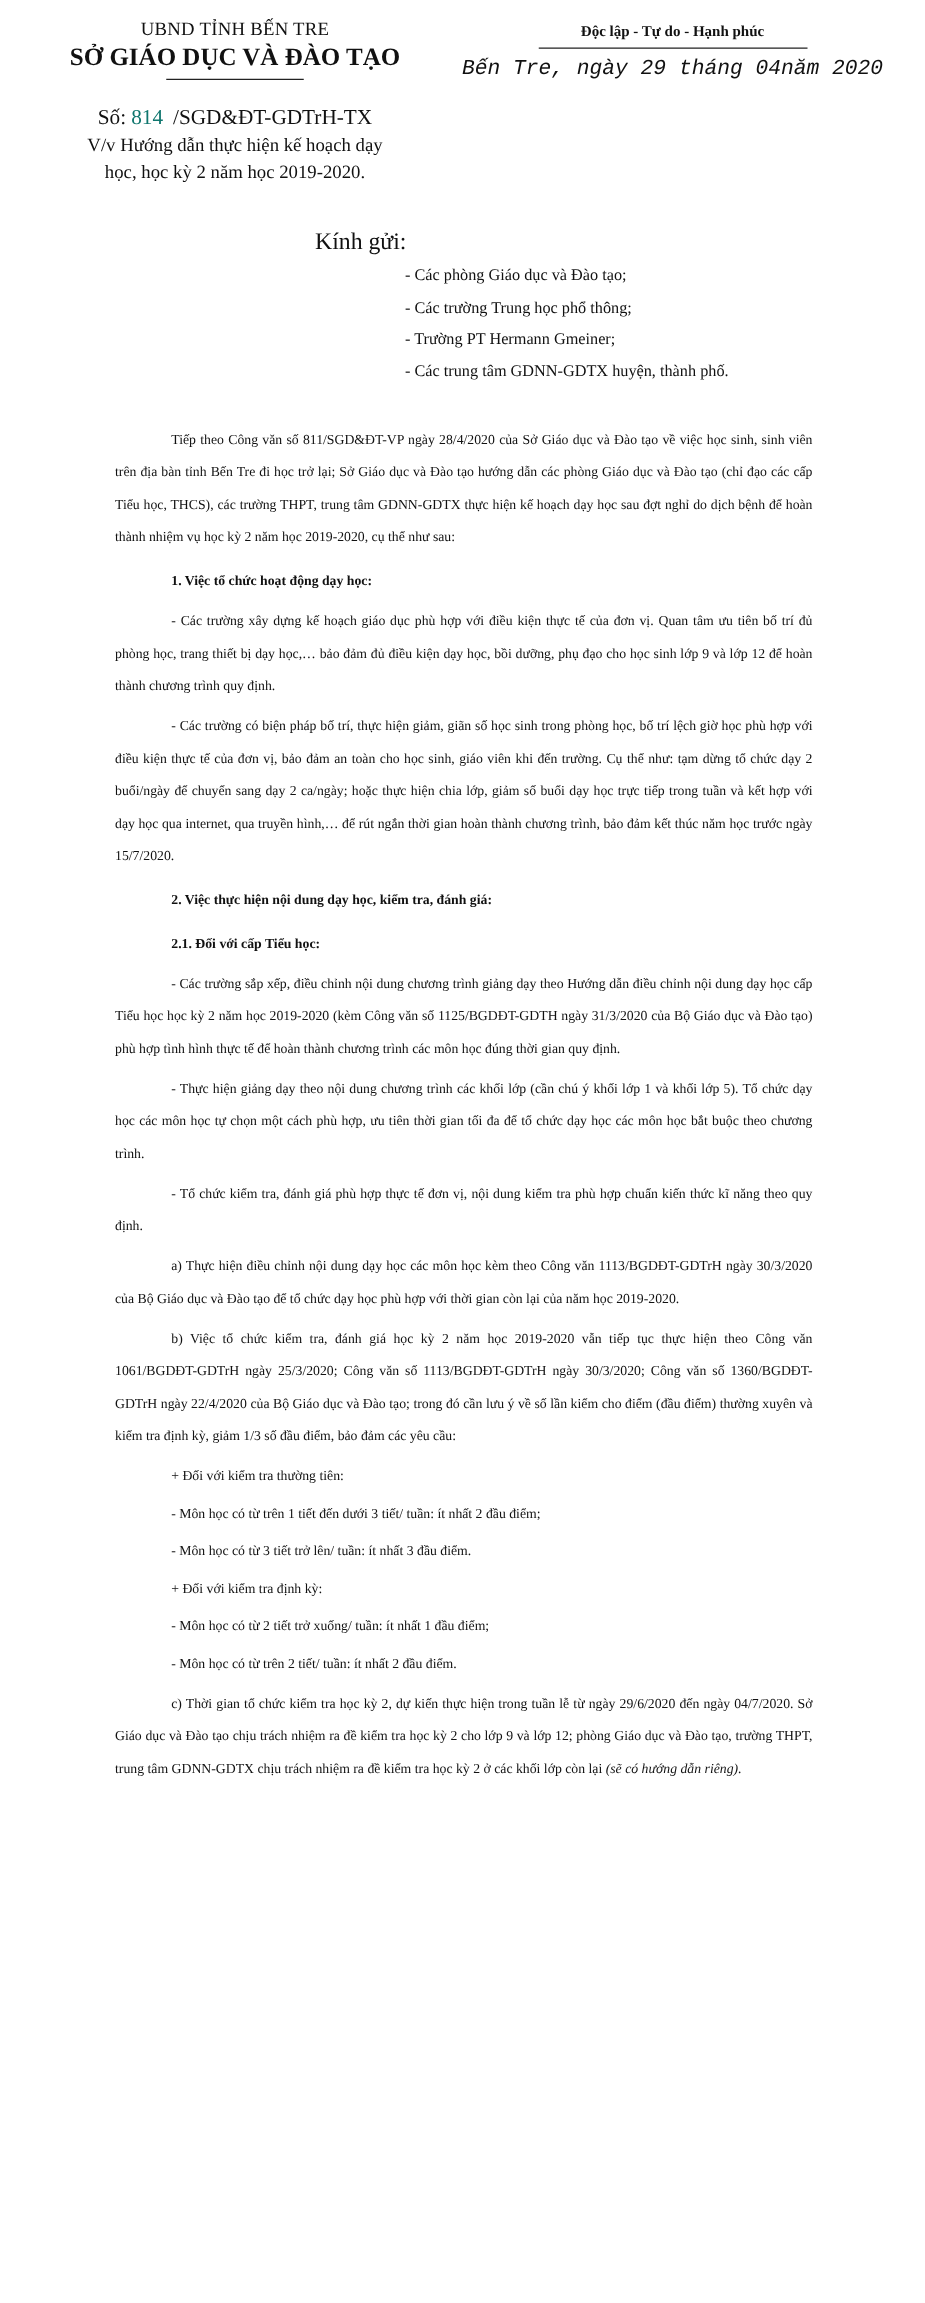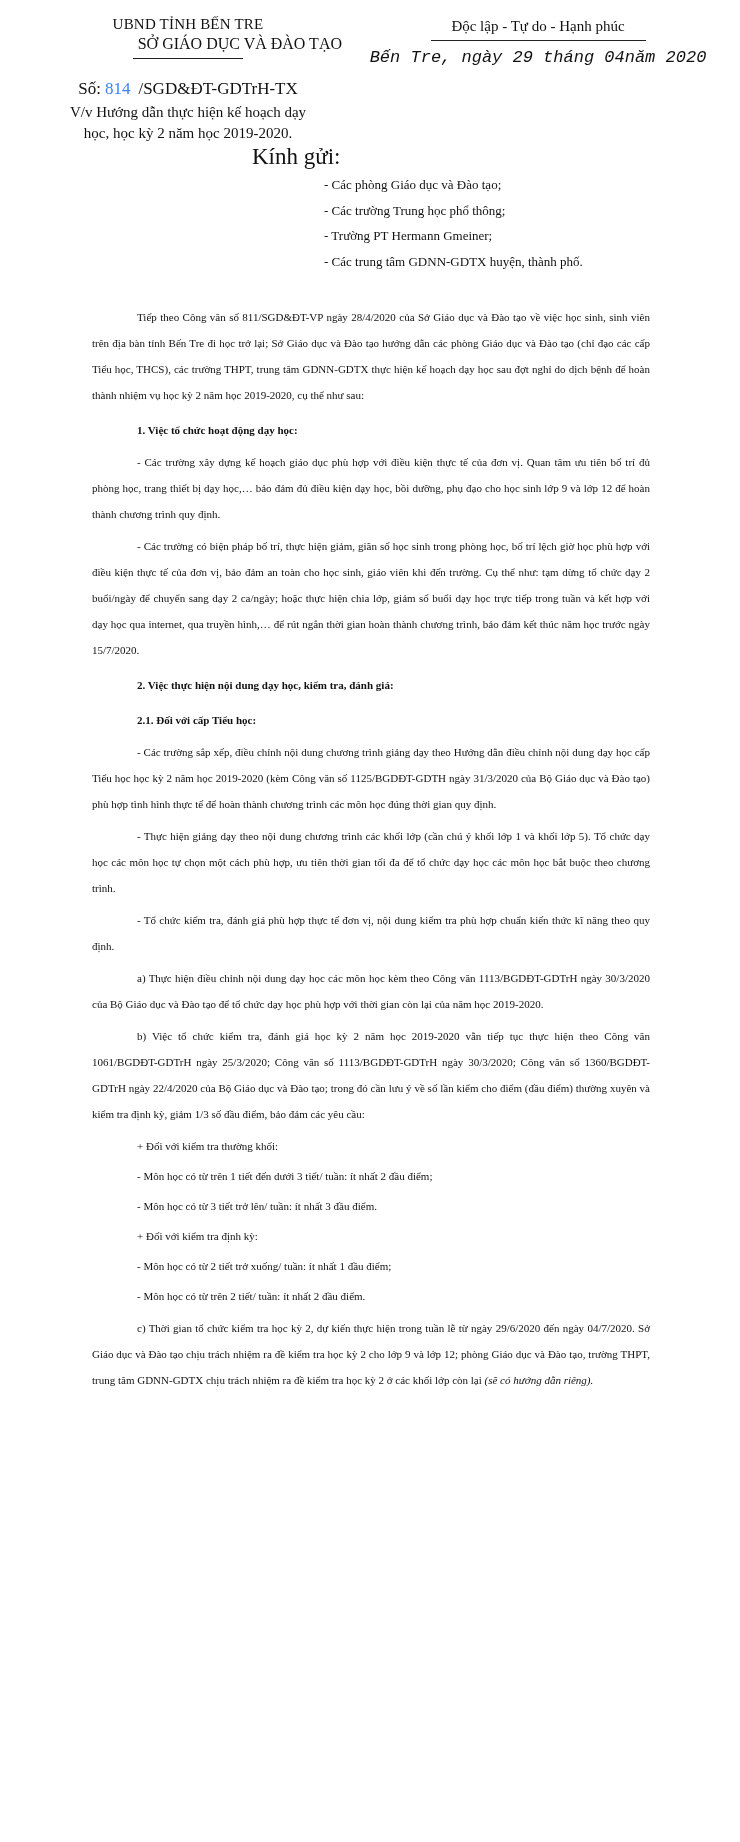--- a/index.html
+++ b/index.html
@@ -13,32 +13,32 @@
     font-family: "Liberation Serif", "DejaVu Serif", serif;
     color: #111111;
     font-size: 16.5px;
     padding: 16px 90px 30px 92px;
   }
   
   .doc-header { display: flex; width: 700px; margin-left: -58px; }
   .hdr-left  { width: 44%; text-align: center; }
   .hdr-right { width: 56%; text-align: center; }
   .hdr-line1 { font-size: 15px; letter-spacing: 0.2px; }
-  .hdr-line2 { font-size: 16px; font-weight: normal; margin-top: 2px; text-align: right; }
+  .hdr-line2 { font-size: 20px; font-weight: bold; margin-top: 2px; }
   .nat-line1 { font-size: 15.5px; font-weight: bold; }
-  .nat-line2 { font-size: 15px; font-weight: normal; margin-top: 2px; }
+  .nat-line2 { font-size: 12px; font-weight: bold; margin-top: 2px; }
   .rule-l { width: 110px; border-bottom: 1.6px solid #222; margin: 5px auto 0 auto; }
   .rule-r { width: 215px; border-bottom: 1.6px solid #222; margin: 5px auto 0 auto; }
   .so-line { margin-top: 20px; font-size: 17px; white-space: nowrap; }
-  .so-num { color: #3b82f6; padding: 0 8px 0 4px; }
+  .so-num { color: #0f766e; padding: 0 8px 0 4px; }
   .vv { font-size: 15px; line-height: 21px; }
   .vv-first { margin-top: 3px; text-align: center; }
   .date-line { margin-top: 7px; font-style: italic; font-size: 17px; font-family: Liberation Mono, monospace; }
   
-  .kinh-gui { margin-left: 160px; font-size: 23px; }
+  .kinh-gui { margin-top: 34px; margin-left: 160px; font-size: 19px; }
   .recipients { margin-left: 232px; margin-top: 2px; }
   .recipients div { font-size: 13px; line-height: 25.5px; }
   
   .body-block { margin-top: 30px; }
   .body-block p {
     font-size: 11px;
     line-height: 26px;
     text-align: justify;
     text-indent: 45px;
     margin: 6px 0;
@@ -81,21 +81,21 @@
     <p class="heading">1. Việc tổ chức hoạt động dạy học:</p>
     <p>- Các trường xây dựng kế hoạch giáo dục phù hợp với điều kiện thực tế của đơn vị. Quan tâm ưu tiên bố trí đủ phòng học, trang thiết bị dạy học,… bảo đảm đủ điều kiện dạy học, bồi dưỡng, phụ đạo cho học sinh lớp 9 và lớp 12 để hoàn thành chương trình quy định.</p>
     <p>- Các trường có biện pháp bố trí, thực hiện giảm, giãn số học sinh trong phòng học, bố trí lệch giờ học phù hợp với điều kiện thực tế của đơn vị, bảo đảm an toàn cho học sinh, giáo viên khi đến trường. Cụ thể như: tạm dừng tổ chức dạy 2 buổi/ngày để chuyển sang dạy 2 ca/ngày; hoặc thực hiện chia lớp, giảm số buổi dạy học trực tiếp trong tuần và kết hợp với dạy học qua internet, qua truyền hình,… để rút ngắn thời gian hoàn thành chương trình, bảo đảm kết thúc năm học trước ngày 15/7/2020.</p>
     <p class="heading">2. Việc thực hiện nội dung dạy học, kiểm tra, đánh giá:</p>
     <p class="heading">2.1. Đối với cấp Tiểu học:</p>
     <p>- Các trường sắp xếp, điều chỉnh nội dung chương trình giảng dạy theo Hướng dẫn điều chỉnh nội dung dạy học cấp Tiểu học học kỳ 2 năm học 2019-2020 (kèm Công văn số 1125/BGDĐT-GDTH ngày 31/3/2020 của Bộ Giáo dục và Đào tạo) phù hợp tình hình thực tế để hoàn thành chương trình các môn học đúng thời gian quy định.</p>
     <p>- Thực hiện giảng dạy theo nội dung chương trình các khối lớp (cần chú ý khối lớp 1 và khối lớp 5). Tổ chức dạy học các môn học tự chọn một cách phù hợp, ưu tiên thời gian tối đa để tổ chức dạy học các môn học bắt buộc theo chương trình.</p>
     <p>- Tổ chức kiểm tra, đánh giá phù hợp thực tế đơn vị, nội dung kiểm tra phù hợp chuẩn kiến thức kĩ năng theo quy định.</p>
     <p>a) Thực hiện điều chỉnh nội dung dạy học các môn học kèm theo Công văn 1113/BGDĐT-GDTrH ngày 30/3/2020 của Bộ Giáo dục và Đào tạo để tổ chức dạy học phù hợp với thời gian còn lại của năm học 2019-2020.</p>
     <p>b) Việc tổ chức kiểm tra, đánh giá học kỳ 2 năm học 2019-2020 vẫn tiếp tục thực hiện theo Công văn 1061/BGDĐT-GDTrH ngày 25/3/2020; Công văn số 1113/BGDĐT-GDTrH ngày 30/3/2020; Công văn số 1360/BGDĐT-GDTrH ngày 22/4/2020 của Bộ Giáo dục và Đào tạo; trong đó cần lưu ý về số lần kiểm cho điểm (đầu điểm) thường xuyên và kiểm tra định kỳ, giảm 1/3 số đầu điểm, bảo đảm các yêu cầu:</p>
-    <p class="list-line">+ Đối với kiểm tra thường khối:</p>
+    <p class="list-line">+ Đối với kiểm tra thường tiên:</p>
     <p class="list-line">- Môn học có từ trên 1 tiết đến dưới 3 tiết/ tuần: ít nhất 2 đầu điểm;</p>
     <p class="list-line">- Môn học có từ 3 tiết trở lên/ tuần: ít nhất 3 đầu điểm.</p>
     <p class="list-line">+ Đối với kiểm tra định kỳ:</p>
     <p class="list-line">- Môn học có từ 2 tiết trở xuống/ tuần: ít nhất 1 đầu điểm;</p>
     <p class="list-line">- Môn học có từ trên 2 tiết/ tuần: ít nhất 2 đầu điểm.</p>
     <p><span>c) Thời gian tổ chức kiểm tra học kỳ 2, dự kiến thực hiện trong tuần lễ từ ngày 29/6/2020 đến ngày 04/7/2020. Sở Giáo dục và Đào tạo chịu trách nhiệm ra đề kiểm tra học kỳ 2 cho lớp 9 và lớp 12; phòng Giáo dục và Đào tạo, trường THPT, trung tâm GDNN-GDTX chịu trách nhiệm ra đề kiểm tra học kỳ 2 ở các khối lớp còn lại </span><span class="it">(sẽ có hướng dẫn riêng).</span></p>
 
   </div>
 
 </div>

